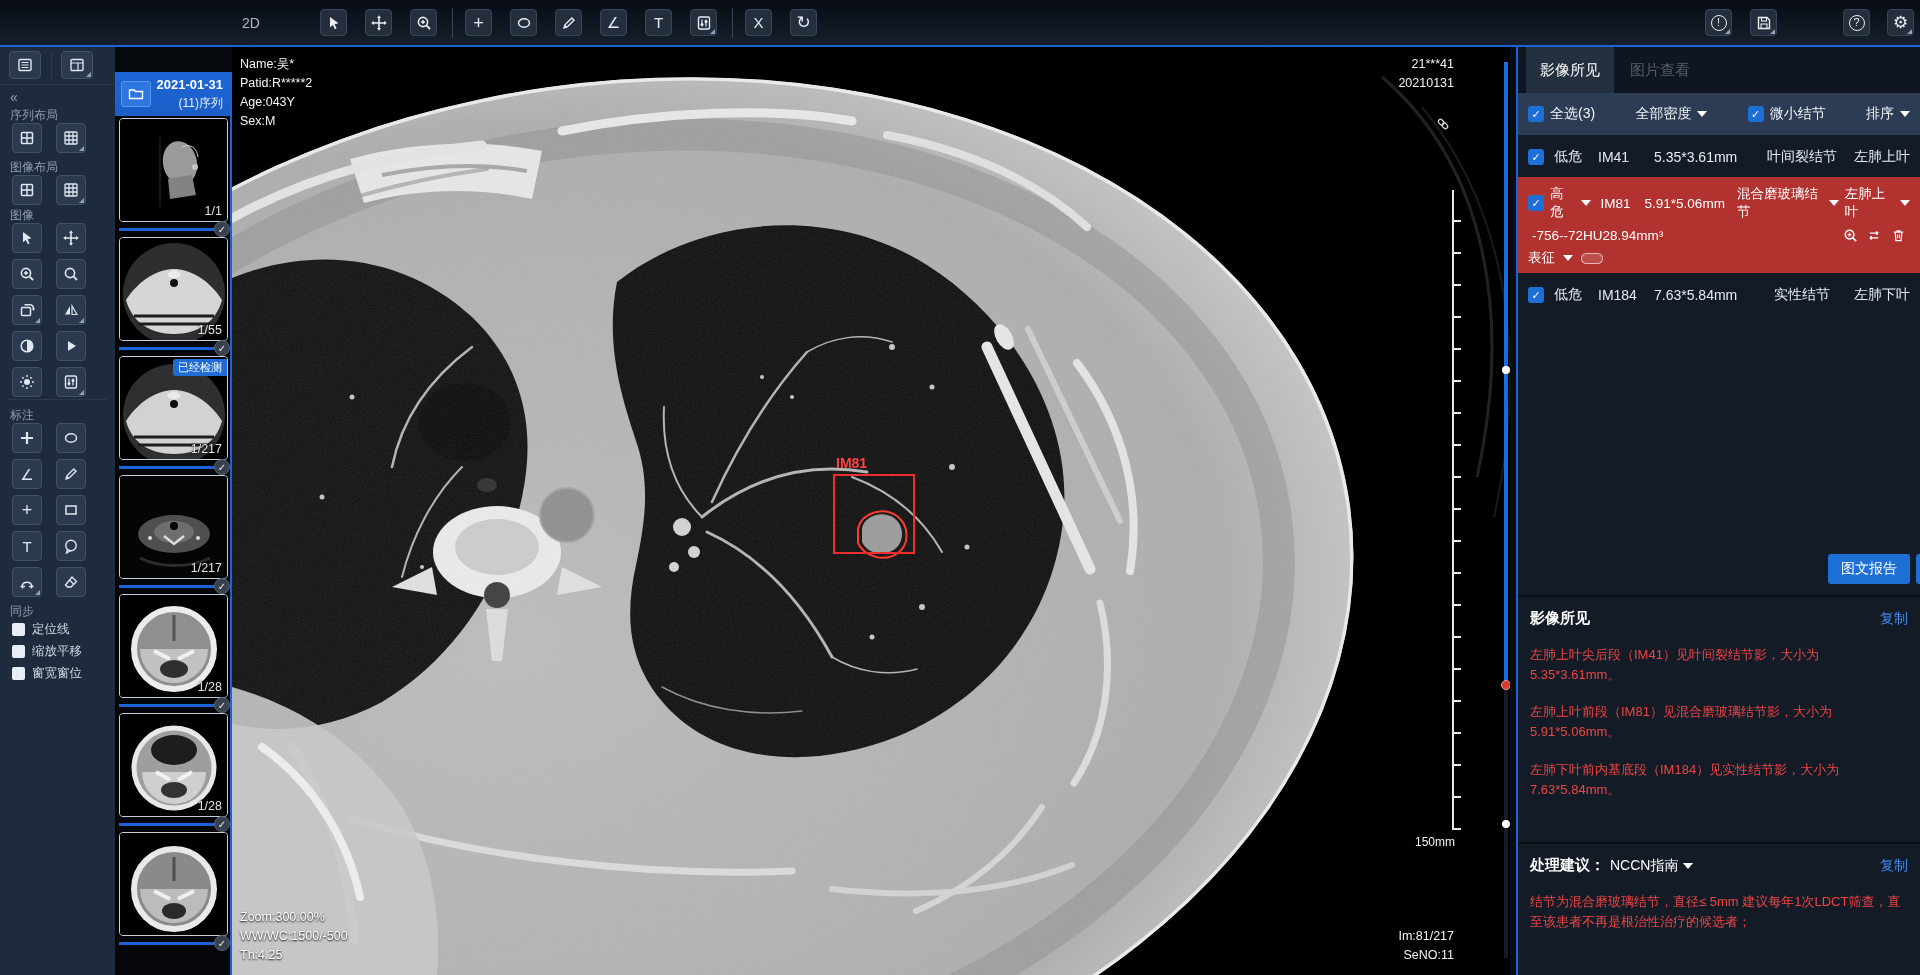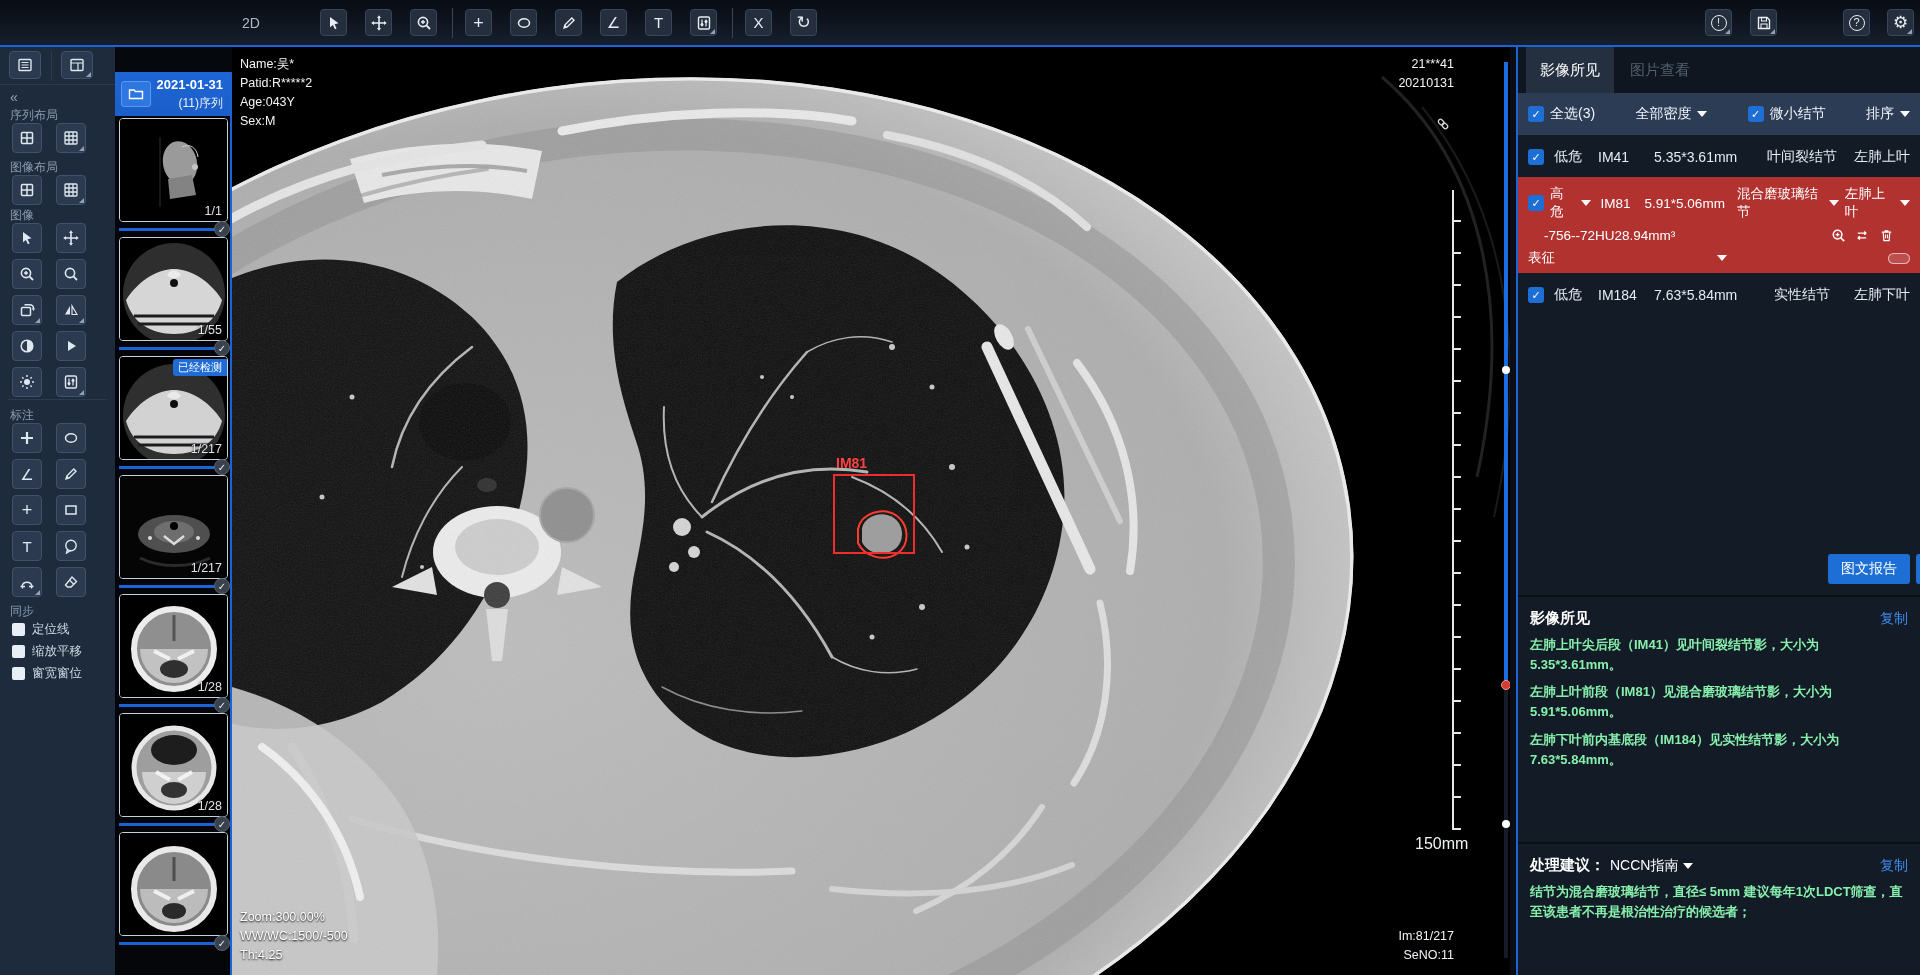--- a/index.html
+++ b/index.html
@@ -70,21 +70,21 @@
   
   #viewer{position:absolute;left:232px;top:47px;width:1278px;height:928px;background:#000;overflow:hidden;}
   .ov{position:absolute;font-size:12.5px;line-height:19px;color:#f2f4f7;text-shadow:0 1px 2px #000;}
   #ov-tl{left:8px;top:8px;}
   #ov-tr{right:56px;top:8px;text-align:right;}
   #ov-link{position:absolute;right:60px;top:70px;width:14px;height:14px;cursor:pointer;}
   #ov-bl{left:8px;bottom:10px;color:#ffffff;}
   #ov-br{right:56px;bottom:10px;text-align:right;}
   #ruler{position:absolute;left:1220px;top:143px;width:9px;height:640px;border-left:2px solid #e8e8e8;
     background:repeating-linear-gradient(to bottom,transparent 0,transparent 30px,#e8e8e8 30px,#e8e8e8 32px);}
-  #ruler-lbl{position:absolute;left:1183px;top:788px;font-size:16px;color:#f0f2f4;text-shadow:0 1px 2px #000;}
+  #ruler-lbl{position:absolute;left:1183px;top:788px;font-size:12px;color:#f0f2f4;text-shadow:0 1px 2px #000;}
   #slider{position:absolute;left:1272px;top:15px;width:4px;height:896px;background:#141b29;}
   #slider-fill{position:absolute;left:0;top:0;width:4px;height:623px;background:#1a6ce2;}
   .sdot{position:absolute;left:-2px;width:8px;height:8px;border-radius:50%;background:#fff;cursor:pointer;}
   #sdot-red{position:absolute;left:-3px;width:10px;height:10px;border-radius:50%;background:#d63a32;border:1px solid #f0b;cursor:pointer;border-color:#e98;}
 
   
   #gapstrip{position:absolute;left:1510px;top:47px;width:6px;height:928px;background:#0a0e14;}
   #panel{position:absolute;left:1516px;top:47px;width:468px;height:928px;background:var(--panelbg);
     border-left:2px solid var(--blue);}
   #ptabs{position:absolute;left:0;top:0;width:402px;height:46px;background:#0f1620;}
@@ -98,33 +98,33 @@
   .cbox{width:16px;height:16px;border-radius:3px;background:var(--blue2);color:#fff;font-size:11px;
     display:flex;align-items:center;justify-content:center;cursor:pointer;flex:0 0 auto;}
   .caret{width:0;height:0;border-left:5px solid transparent;border-right:5px solid transparent;
     border-top:6px solid #fff;display:inline-block;}
   .nrow{position:absolute;left:0;width:402px;height:36px;display:flex;align-items:center;gap:10px;
     padding:0 10px;font-size:14px;color:#e6ecf3;cursor:pointer;}
   .nrow .sz{width:96px;} .nrow .im{width:46px;} .nrow .rk{width:34px;}
   .nrow .tp{flex:1;text-align:center;} .nrow .lc{text-align:right;}
   #nred{position:absolute;left:0;top:130px;width:402px;height:96px;background:var(--red);color:#fff;}
   #nred .l1{display:flex;align-items:center;gap:6px;padding:8px 10px 0;font-size:13.5px;}
-  #nred .l2{display:flex;align-items:flex-end;justify-content:space-between;padding:7px 26px 0;font-size:13.5px;}
+  #nred .l2{display:flex;align-items:flex-end;justify-content:space-between;padding:7px 14px 0;font-size:13.5px;}
   #nred .l2 .ic{display:flex;gap:9px;}
   #nred .l2 svg{width:15px;height:15px;cursor:pointer;}
-  #nred .l3{display:flex;align-items:center;gap:8px;padding:6px 10px 0;font-size:13.5px;justify-content:space-between;}
+  #nred .l3{display:flex;align-items:center;gap:8px;padding:6px 10px 0;font-size:13.5px;}
   .pill{width:22px;height:11px;border:1px solid rgba(255,255,255,.6);border-radius:6px;background:rgba(255,255,255,.14);cursor:pointer;}
   .pbtn{position:absolute;top:507px;height:30px;border-radius:3px;background:var(--blue2);color:#fff;
     font-size:14px;border:none;padding:0 13px;cursor:pointer;font-family:inherit;}
   #btn-report{right:74px;} #btn-save{right:14px;}
   #findings{position:absolute;left:0;top:548px;width:402px;height:247px;border-top:2px solid #0a0f16;padding:12px;}
   .sec-head{display:flex;justify-content:space-between;align-items:center;}
   .sec-title{font-size:15px;font-weight:bold;color:#fff;}
   .copylink{font-size:14px;color:var(--link);cursor:pointer;}
-  .fpara{font-size:13px;color:#86efac;line-height:1.55;margin-top:7px;font-weight:bold;}
+  .fpara{font-size:13px;color:#ef4444;line-height:1.55;margin-top:17px;}
   #advice{position:absolute;left:0;top:795px;width:402px;height:133px;border-top:2px solid #0a0f16;padding:12px;}
   #advice .t{display:flex;align-items:center;gap:5px;}
   #advice .g{font-size:14px;color:#fff;}
 </style>
 </head>
 <body>
 
 <svg width="0" height="0" style="position:absolute">
   <defs>
     <symbol id="ic-cursor" viewBox="0 0 16 16">

